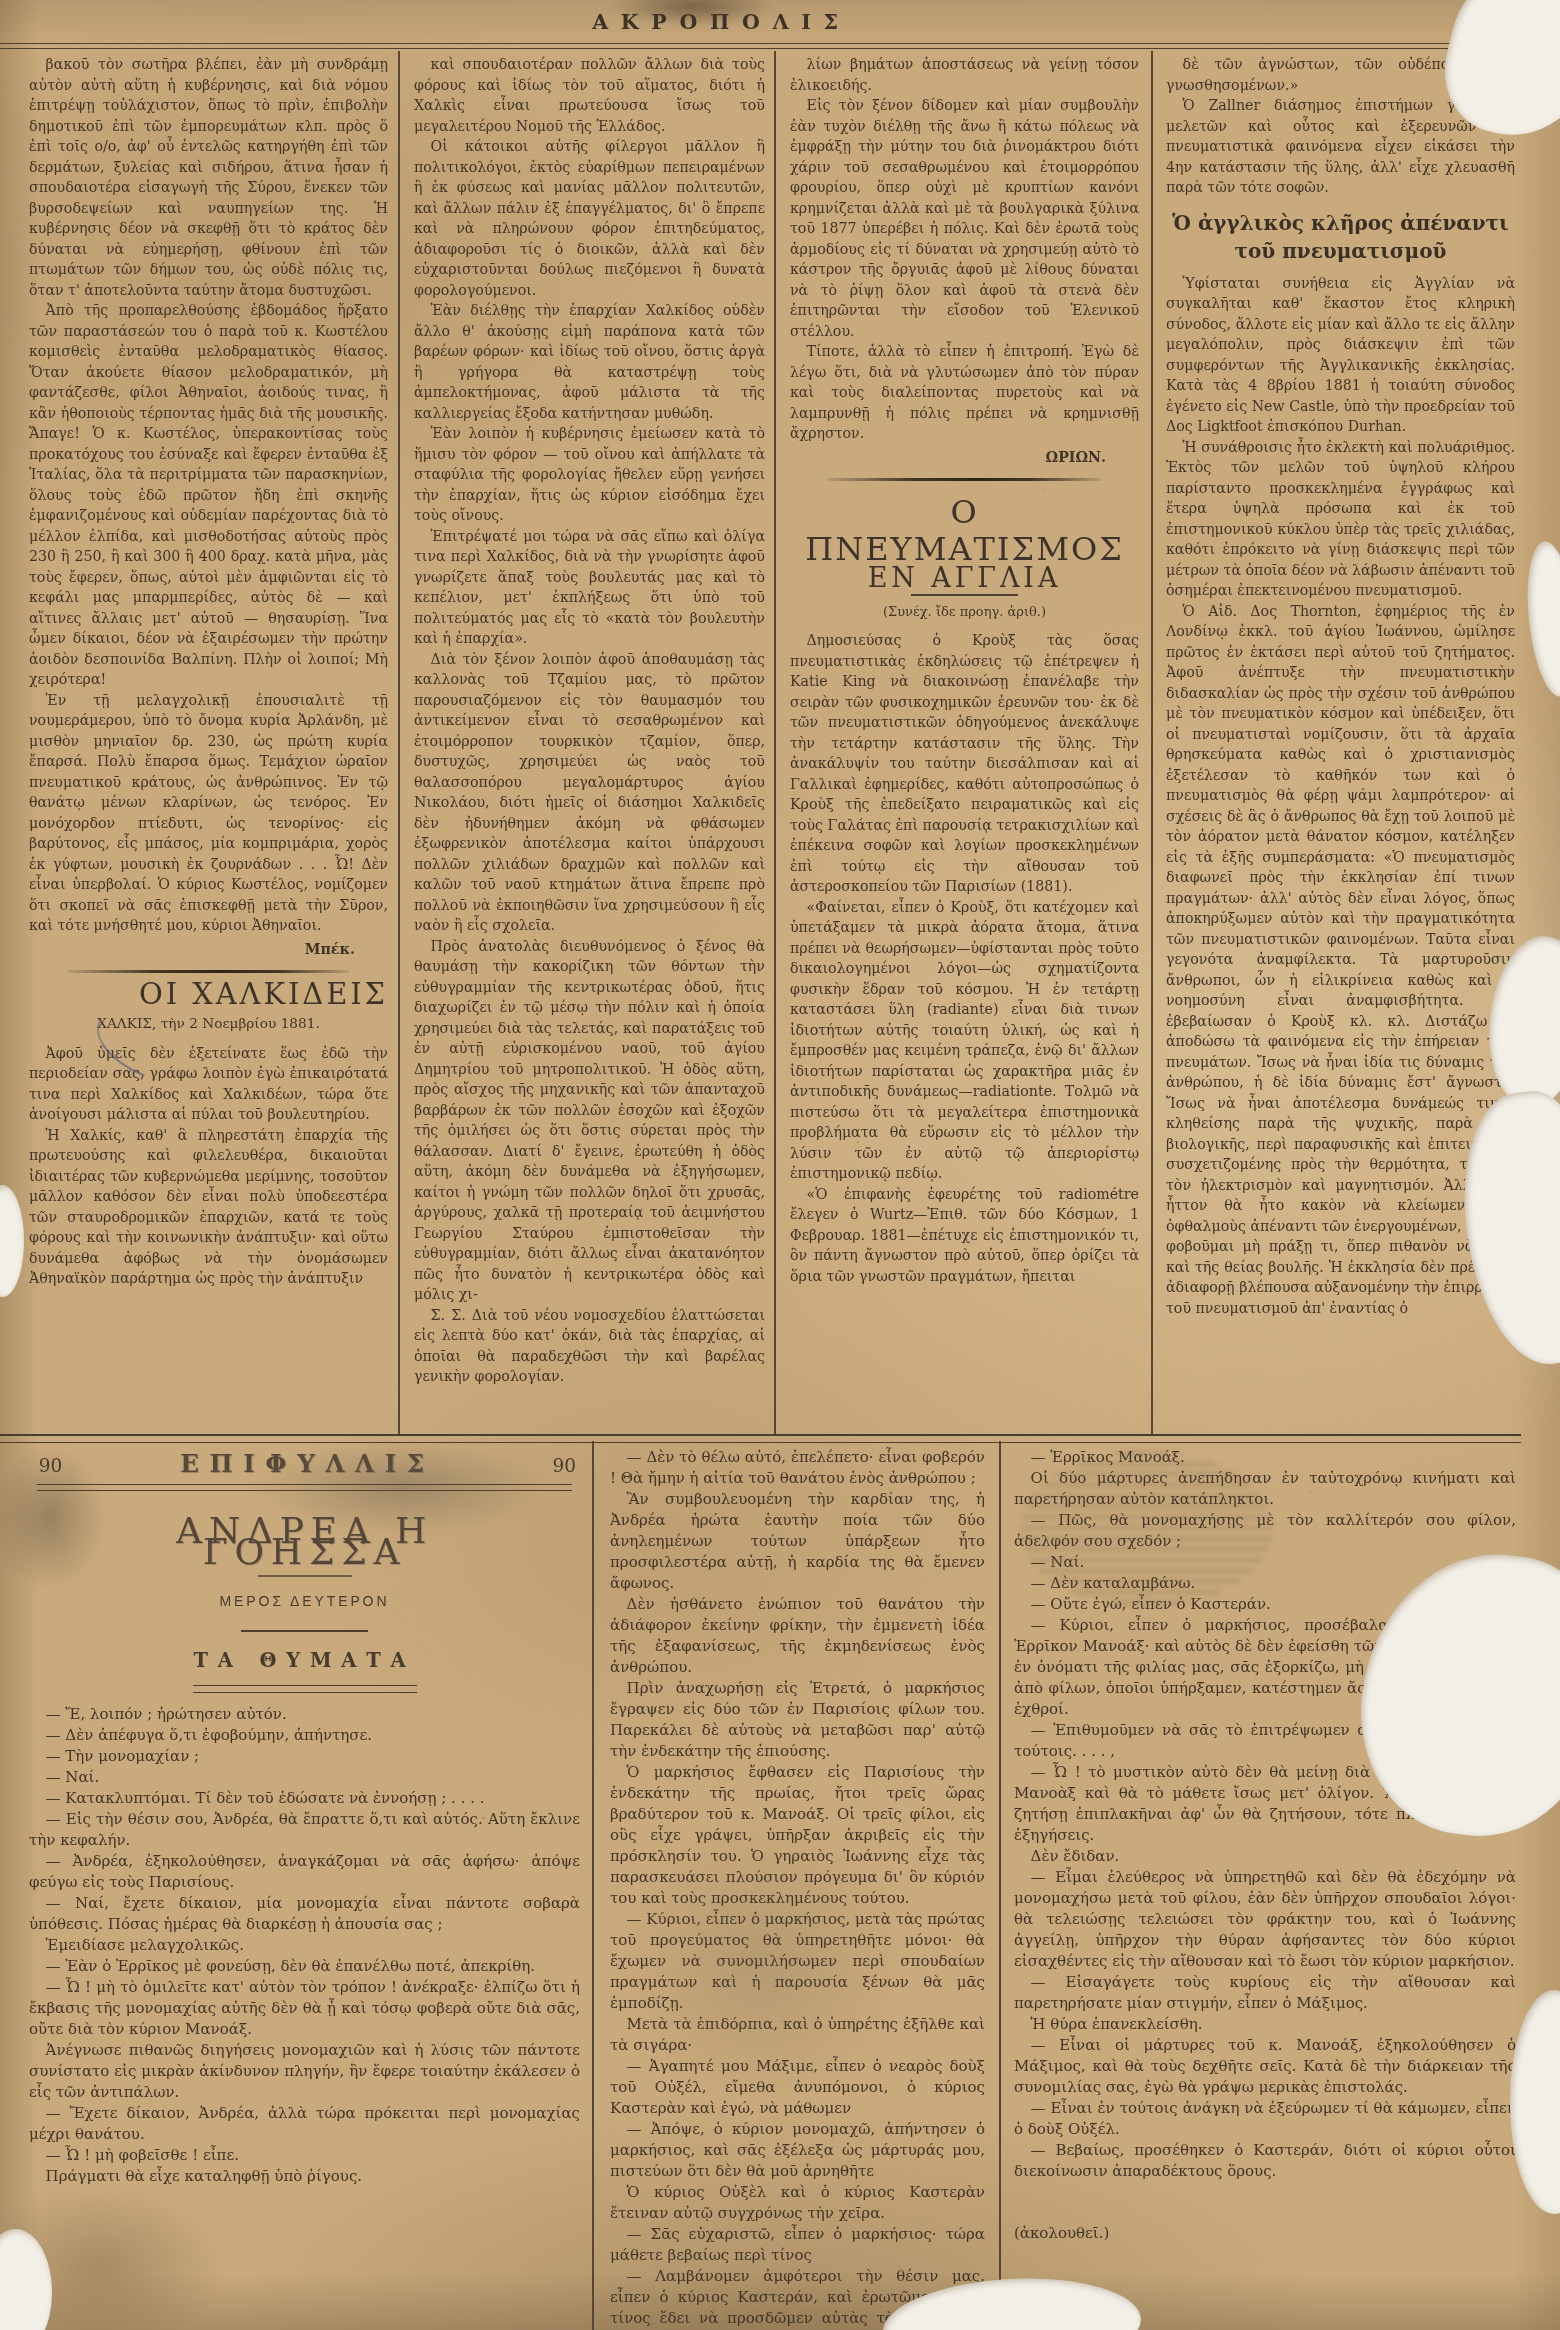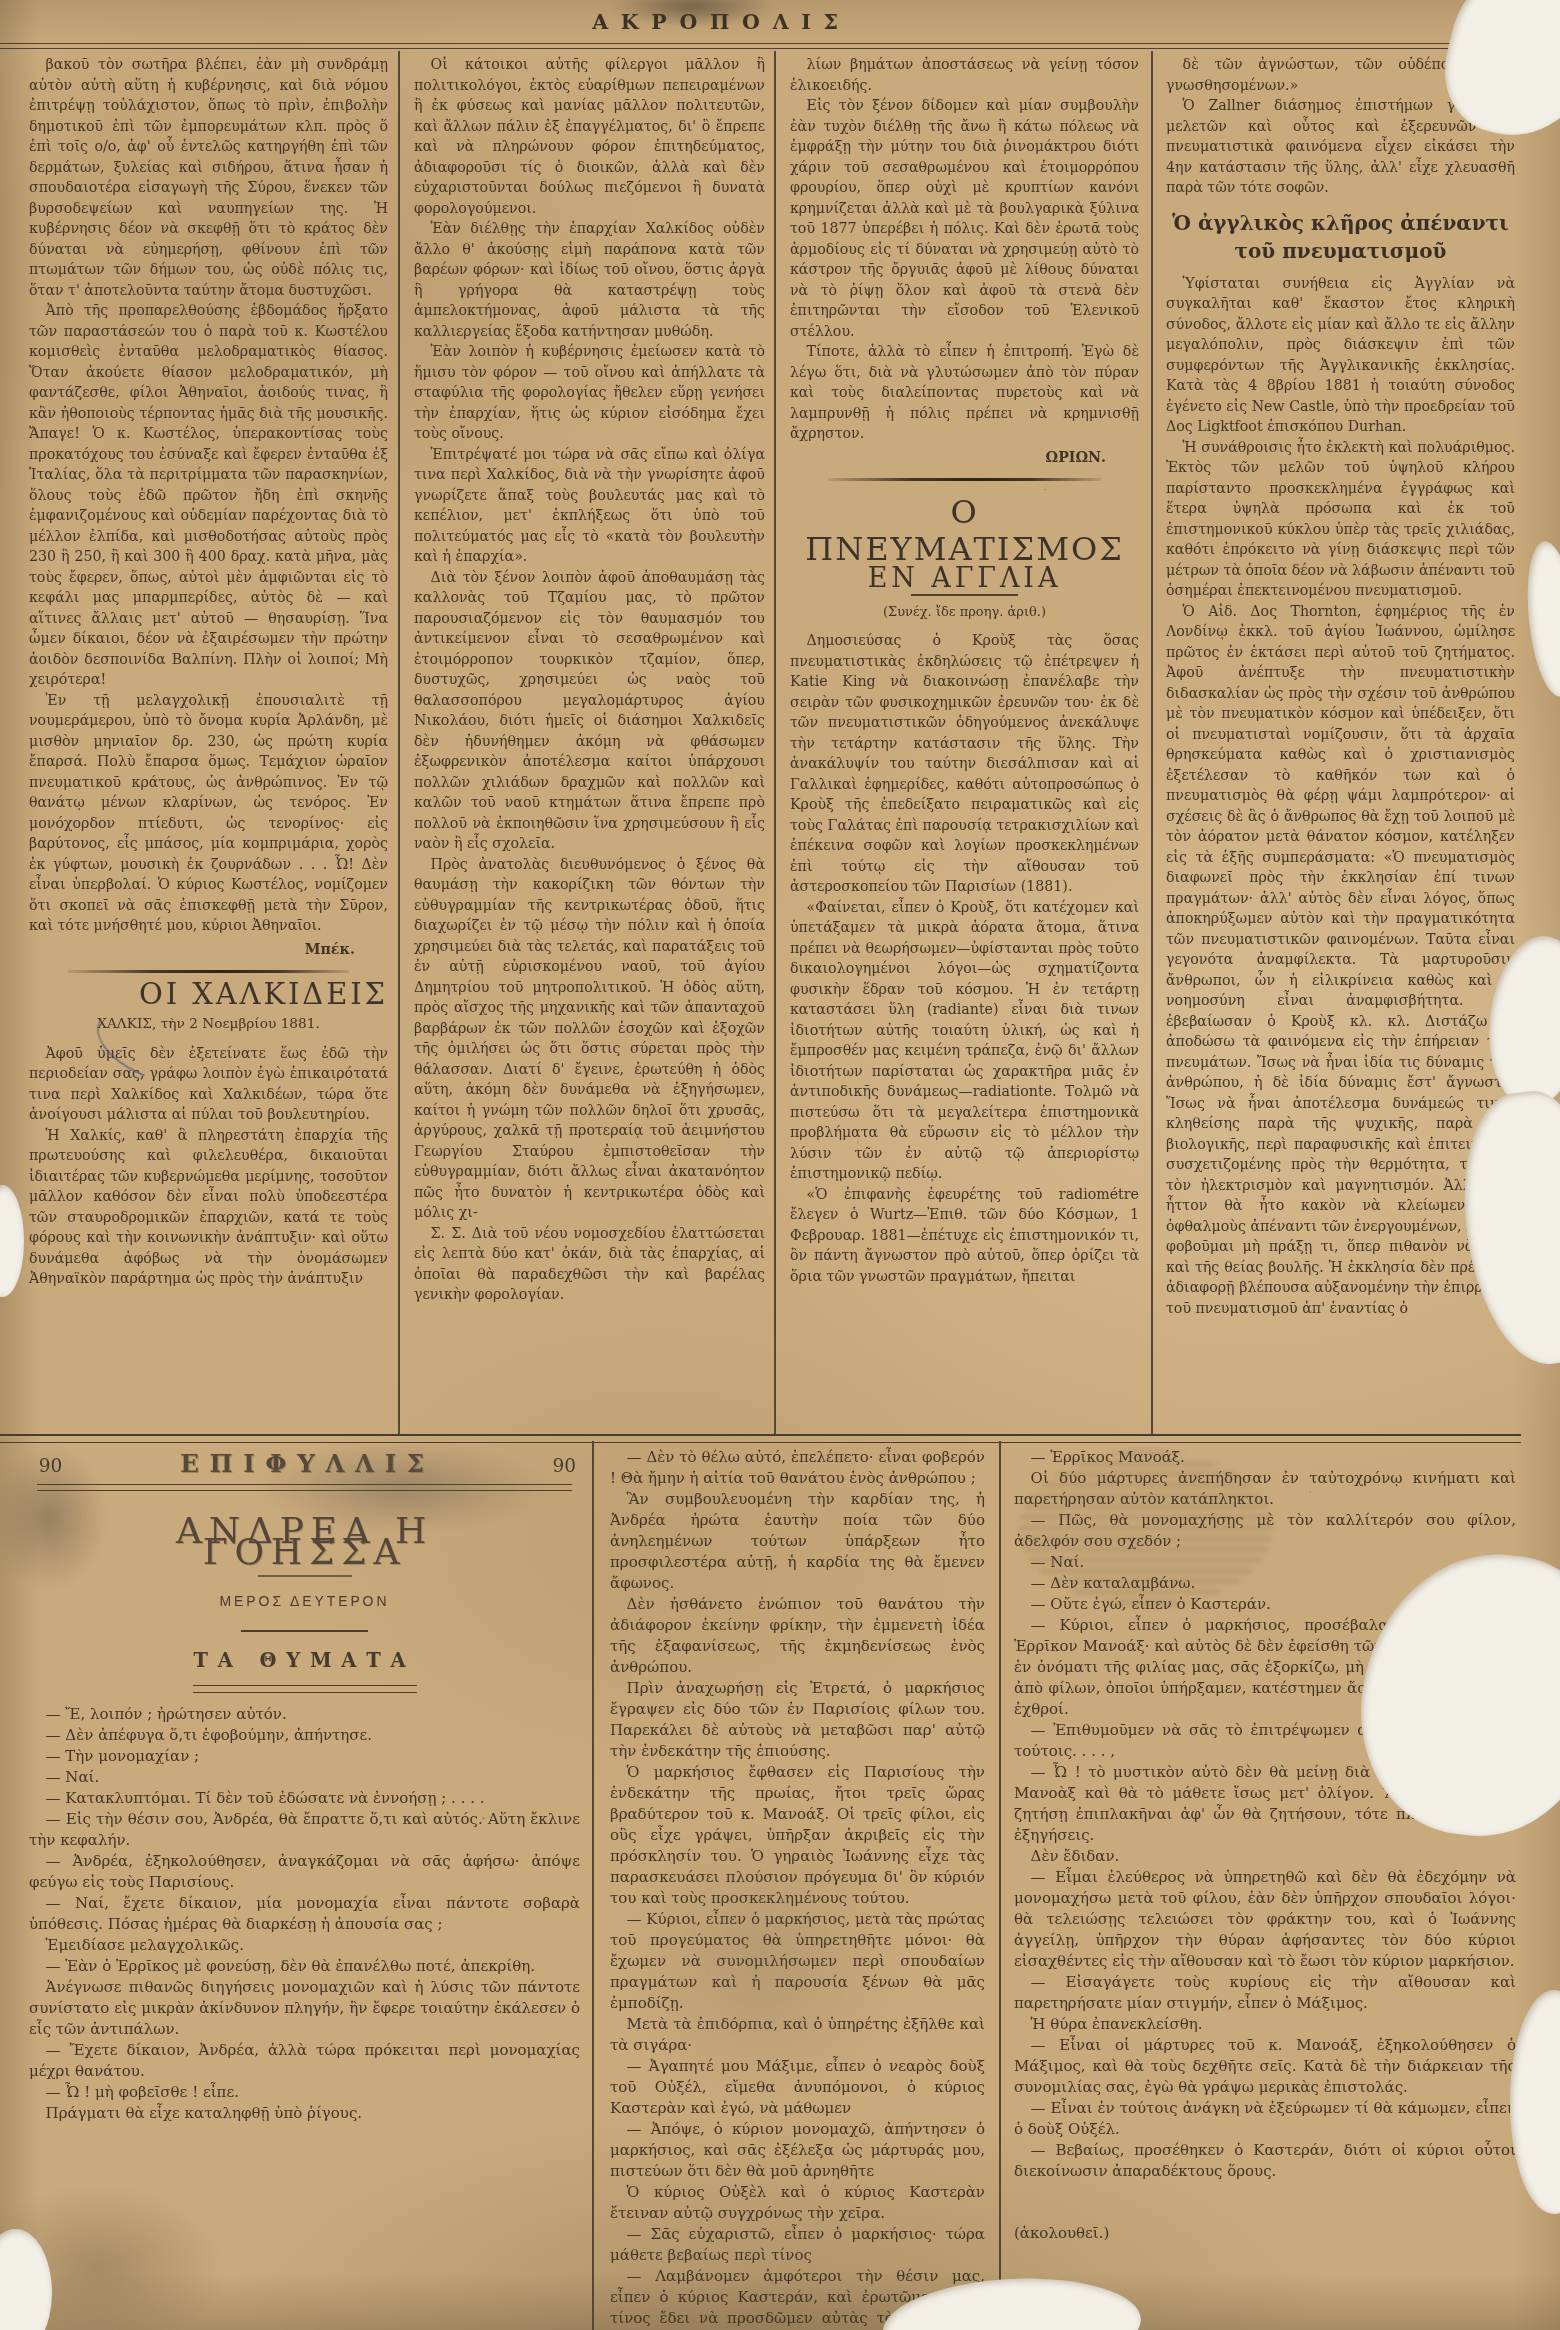--- a/index.html
+++ b/index.html
@@ -115,20 +115,21 @@
       <p class="blk blk-p">Ἀπὸ τῆς προπαρελθούσης ἑβδομάδος ἤρξατο τῶν παραστάσεών του ὁ παρὰ τοῦ κ. Κωστέλου κομισθεὶς ἐνταῦθα μελοδραματικὸς θίασος. Ὅταν ἀκούετε θίασον μελοδραματικόν, μὴ φαντάζεσθε, φίλοι Ἀθηναῖοι, ἀοιδούς τινας, ἢ κἂν ἠθοποιοὺς τέρποντας ἡμᾶς διὰ τῆς μουσικῆς. Ἄπαγε! Ὁ κ. Κωστέλος, ὑπερακοντίσας τοὺς προκατόχους του ἐσύναξε καὶ ἔφερεν ἐνταῦθα ἐξ Ἰταλίας, ὅλα τὰ περιτρίμματα τῶν παρασκηνίων, ὅλους τοὺς ἐδῶ πρῶτον ἤδη ἐπὶ σκηνῆς ἐμφανιζομένους καὶ οὐδεμίαν παρέχοντας διὰ τὸ μέλλον ἐλπίδα, καὶ μισθοδοτήσας αὐτοὺς πρὸς 230 ἢ 250, ἢ καὶ 300 ἢ 400 δραχ. κατὰ μῆνα, μὰς τοὺς ἔφερεν, ὅπως, αὐτοὶ μὲν ἀμφιῶνται εἰς τὸ κεφάλι μας μπαρμπερίδες, αὐτὸς δὲ — καὶ αἵτινες ἄλλαις μετ' αὐτοῦ — θησαυρίσῃ. Ἵνα ὦμεν δίκαιοι, δέον νὰ ἐξαιρέσωμεν τὴν πρώτην ἀοιδὸν δεσποινίδα Βαλπίνη. Πλὴν οἱ λοιποί; Μὴ χειρότερα!</p>
       <p class="blk blk-p">Ἐν τῇ μελαγχολικῇ ἐπουσιαλιτὲ τῇ νουμεράμερου, ὑπὸ τὸ ὄνομα κυρία Ἀρλάνδη, μὲ μισθὸν μηνιαῖον δρ. 230, ὡς πρώτη κυρία ἔπαρσά. Πολὺ ἔπαρσα ὅμως. Τεμάχιον ὡραῖον πνευματικοῦ κράτους, ὡς ἀνθρώπινος. Ἐν τῷ θανάτῳ μένων κλαρίνων, ὡς τενόρος. Ἐν μονόχορδον πτίεδυτι, ὡς τενορίνος· εἰς βαρύτονος, εἷς μπάσος, μία κομπριμάρια, χορὸς ἐκ γύφτων, μουσικὴ ἐκ ζουρνάδων . . .  Ὦ! Δὲν εἶναι ὑπερβολαί. Ὁ κύριος Κωστέλος, νομίζομεν ὅτι σκοπεῖ νὰ σᾶς ἐπισκεφθῇ μετὰ τὴν Σῦρον, καὶ τότε μνήσθητέ μου, κύριοι Ἀθηναῖοι.</p>
       <div class="blk blk-sig">Μπέκ.</div>
       <div class="blk blk-rulet"></div>
       <div class="blk blk-h2">ΟΙ ΧΑΛΚΙΔΕΙΣ</div>
       <div class="blk blk-dateline">ΧΑΛΚΙΣ, τὴν 2 Νοεμβρίου 1881.</div>
       <p class="blk blk-p">Ἀφοῦ ὑμεῖς δὲν ἐξετείνατε ἕως ἐδῶ τὴν περιοδείαν σας, γράφω λοιπὸν ἐγὼ ἐπικαιρότατά τινα περὶ Χαλκίδος καὶ Χαλκιδέων, τώρα ὅτε ἀνοίγουσι μάλιστα αἱ πύλαι τοῦ βουλευτηρίου.</p>
       <p class="blk blk-p">Ἡ Χαλκίς, καθ' ἃ πληρεστάτη ἐπαρχία τῆς πρωτευούσης καὶ φιλελευθέρα, δικαιοῦται ἰδιαιτέρας τῶν κυβερνώμεθα μερίμνης, τοσοῦτον μᾶλλον καθόσον δὲν εἶναι πολὺ ὑποδεεστέρα τῶν σταυροδρομικῶν ἐπαρχιῶν, κατά τε τοὺς φόρους καὶ τὴν κοινωνικὴν ἀνάπτυξιν· καὶ οὕτω δυνάμεθα ἀφόβως νὰ τὴν ὀνομάσωμεν Ἀθηναϊκὸν παράρτημα ὡς πρὸς τὴν ἀνάπτυξιν</p>
     </div>
   <div class="col c2">
+      <p class="blk blk-p">καὶ σπουδαιοτέραν πολλῶν ἄλλων διὰ τοὺς φόρους καὶ ἰδίως τὸν τοῦ αἵματος, διότι ἡ Χαλκὶς εἶναι πρωτεύουσα ἴσως τοῦ μεγαλειτέρου Νομοῦ τῆς Ἑλλάδος.</p>
       <p class="blk blk-p">Οἱ κάτοικοι αὐτῆς φίλεργοι μᾶλλον ἢ πολιτικολόγοι, ἐκτὸς εὐαρίθμων πεπειραμένων ἢ ἐκ φύσεως καὶ μανίας μᾶλλον πολιτευτῶν, καὶ ἄλλων πάλιν ἐξ ἐπαγγέλματος, δι' ὃ ἔπρεπε καὶ νὰ πληρώνουν φόρον ἐπιτηδεύματος, ἀδιαφοροῦσι τίς ὁ διοικῶν, ἀλλὰ καὶ δὲν εὐχαριστοῦνται δούλως πιεζόμενοι ἢ δυνατὰ φορολογούμενοι.</p>
       <p class="blk blk-p">Ἐὰν διέλθῃς τὴν ἐπαρχίαν Χαλκίδος οὐδὲν ἄλλο θ' ἀκούσῃς εἰμὴ παράπονα κατὰ τῶν βαρέων φόρων· καὶ ἰδίως τοῦ οἴνου, ὅστις ἀργὰ ἢ γρήγορα θὰ καταστρέψῃ τοὺς ἀμπελοκτήμονας, ἀφοῦ μάλιστα τὰ τῆς καλλιεργείας ἔξοδα κατήντησαν μυθώδη.</p>
       <p class="blk blk-p">Ἐὰν λοιπὸν ἡ κυβέρνησις ἐμείωσεν κατὰ τὸ ἥμισυ τὸν φόρον — τοῦ οἴνου καὶ ἀπήλλατε τὰ σταφύλια τῆς φορολογίας ἤθελεν εὕρῃ γενήσει τὴν ἐπαρχίαν, ἥτις ὡς κύριον εἰσόδημα ἔχει τοὺς οἴνους.</p>
       <p class="blk blk-p">Ἐπιτρέψατέ μοι τώρα νὰ σᾶς εἴπω καὶ ὀλίγα τινα περὶ Χαλκίδος, διὰ νὰ τὴν γνωρίσητε ἀφοῦ γνωρίζετε ἅπαξ τοὺς βουλευτάς μας καὶ τὸ κεπέλιον, μετ' ἐκπλήξεως ὅτι ὑπὸ τοῦ πολιτεύματός μας εἷς τὸ «κατὰ τὸν βουλευτὴν καὶ ἡ ἐπαρχία».</p>
       <p class="blk blk-p">Διὰ τὸν ξένον λοιπὸν ἀφοῦ ἀποθαυμάσῃ τὰς καλλονὰς τοῦ Τζαμίου μας, τὸ πρῶτον παρουσιαζόμενον εἰς τὸν θαυμασμόν του ἀντικείμενον εἶναι τὸ σεσαθρωμένον καὶ ἐτοιμόρροπον τουρκικὸν τζαμίον, ὅπερ, δυστυχῶς, χρησιμεύει ὡς ναὸς τοῦ θαλασσοπόρου μεγαλομάρτυρος ἁγίου Νικολάου, διότι ἡμεῖς οἱ διάσημοι Χαλκιδεῖς δὲν ἠδυνήθημεν ἀκόμη νὰ φθάσωμεν ἐξωφρενικὸν ἀποτέλεσμα καίτοι ὑπάρχουσι πολλῶν χιλιάδων δραχμῶν καὶ πολλῶν καὶ καλῶν τοῦ ναοῦ κτημάτων ἅτινα ἔπρεπε πρὸ πολλοῦ νὰ ἐκποιηθῶσιν ἵνα χρησιμεύσουν ἢ εἷς ναὸν ἢ εἷς σχολεῖα.</p>
       <p class="blk blk-p">Πρὸς ἀνατολὰς διευθυνόμενος ὁ ξένος θὰ θαυμάσῃ τὴν κακορίζικη τῶν θόντων τὴν εὐθυγραμμίαν τῆς κεντρικωτέρας ὁδοῦ, ἥτις διαχωρίζει ἐν τῷ μέσῳ τὴν πόλιν καὶ ἡ ὁποία χρησιμεύει διὰ τὰς τελετάς, καὶ παρατάξεις τοῦ ἐν αὐτῇ εὑρισκομένου ναοῦ, τοῦ ἁγίου Δημητρίου τοῦ μητροπολιτικοῦ. Ἡ ὁδὸς αὕτη, πρὸς αἴσχος τῆς μηχανικῆς καὶ τῶν ἁπανταχοῦ βαρβάρων ἐκ τῶν πολλῶν ἐσοχῶν καὶ ἐξοχῶν τῆς ὁμιλήσει ὡς ὅτι ὅστις σύρεται πρὸς τὴν θάλασσαν. Διατί δ' ἔγεινε, ἐρωτεύθη ἡ ὁδὸς αὕτη, ἀκόμη δὲν δυνάμεθα νὰ ἐξηγήσωμεν, καίτοι ἡ γνώμη τῶν πολλῶν δηλοῖ ὅτι χρυσᾶς, ἀργύρους, χαλκᾶ τῇ προτεραίᾳ τοῦ ἀειμνήστου Γεωργίου Σταύρου ἐμπιστοθεῖσαν τὴν εὐθυγραμμίαν, διότι ἄλλως εἶναι ἀκατανόητον πῶς ἦτο δυνατὸν ἡ κεντρικωτέρα ὁδὸς καὶ μόλις χι-</p>
       <p class="blk blk-p">Σ. Σ. Διὰ τοῦ νέου νομοσχεδίου ἐλαττώσεται εἰς λεπτὰ δύο κατ' ὀκάν, διὰ τὰς ἐπαρχίας, αἱ ὁποῖαι θὰ παραδεχθῶσι τὴν καὶ βαρέλας γενικὴν φορολογίαν.</p>
     </div>
   <div class="col c3">
       <p class="blk blk-p">λίων βημάτων ἀποστάσεως νὰ γείνῃ τόσον ἑλικοειδής.</p>
@@ -175,20 +176,21 @@
         <p class="blk blk-pq">— Ἔ, λοιπόν ; ἠρώτησεν αὐτόν.</p>
         <p class="blk blk-pq">— Δὲν ἀπέφυγα ὅ,τι ἐφοβούμην, ἀπήντησε.</p>
         <p class="blk blk-pq">— Τὴν μονομαχίαν ;</p>
         <p class="blk blk-pq">— Ναί.</p>
         <p class="blk blk-pq">— Κατακλυπτόμαι. Τί δὲν τοῦ ἐδώσατε νὰ ἐννοήσῃ ; . . . .</p>
         <p class="blk blk-pq">— Εἰς τὴν θέσιν σου, Ἀνδρέα, θὰ ἔπραττε ὅ,τι καὶ αὐτός. Αὕτη ἔκλινε τὴν κεφαλήν.</p>
         <p class="blk blk-pq">— Ἀνδρέα, ἐξηκολούθησεν, ἀναγκάζομαι νὰ σᾶς ἀφήσω· ἀπόψε φεύγω εἰς τοὺς Παρισίους.</p>
         <p class="blk blk-pq">— Ναί, ἔχετε δίκαιον, μία μονομαχία εἶναι πάντοτε σοβαρὰ ὑπόθεσις. Πόσας ἡμέρας θὰ διαρκέσῃ ἡ ἀπουσία σας ;</p>
         <p class="blk blk-pq">Ἐμειδίασε μελαγχολικῶς.</p>
         <p class="blk blk-pq">— Ἐὰν ὁ Ἑρρῖκος μὲ φονεύσῃ, δὲν θὰ ἐπανέλθω ποτέ, ἀπεκρίθη.</p>
+        <p class="blk blk-pq">— Ὦ ! μὴ τὸ ὁμιλεῖτε κατ' αὐτὸν τὸν τρόπον ! ἀνέκραξε· ἐλπίζω ὅτι ἡ ἔκβασις τῆς μονομαχίας αὐτῆς δὲν θὰ ᾖ καὶ τόσῳ φοβερὰ οὔτε διὰ σᾶς, οὔτε διὰ τὸν κύριον Μανοάξ.</p>
         <p class="blk blk-pq">Ἀνέγνωσε πιθανῶς διηγήσεις μονομαχιῶν καὶ ἡ λύσις τῶν πάντοτε συνίστατο εἰς μικρὰν ἀκίνδυνον πληγήν, ἣν ἔφερε τοιαύτην ἐκάλεσεν ὁ εἷς τῶν ἀντιπάλων.</p>
         <p class="blk blk-pq">— Ἔχετε δίκαιον, Ἀνδρέα, ἀλλὰ τώρα πρόκειται περὶ μονομαχίας μέχρι θανάτου.</p>
         <p class="blk blk-pq">— Ὦ ! μὴ φοβεῖσθε ! εἶπε.</p>
         <p class="blk blk-pq">Πράγματι θὰ εἶχε καταληφθῇ ὑπὸ ῥίγους.</p>
       </div>
   </div>
   <div class="fcol fb">
       <p class="blk blk-pq">— Δὲν τὸ θέλω αὐτό, ἐπελέπετο· εἶναι φοβερόν ! Θὰ ἤμην ἡ αἰτία τοῦ θανάτου ἑνὸς ἀνθρώπου ;</p>
       <p class="blk blk-pq">Ἂν συμβουλευομένη τὴν καρδίαν της, ἡ Ἀνδρέα ἠρώτα ἑαυτὴν ποία τῶν δύο ἀνηλεημένων τούτων ὑπάρξεων ἦτο προσφιλεστέρα αὐτῇ, ἡ καρδία της θὰ ἔμενεν ἄφωνος.</p>
       <p class="blk blk-pq">Δὲν ἠσθάνετο ἐνώπιον τοῦ θανάτου τὴν ἀδιάφορον ἐκείνην φρίκην, τὴν ἐμμενετὴ ἰδέα τῆς ἐξαφανίσεως, τῆς ἐκμηδενίσεως ἑνὸς ἀνθρώπου.</p>

